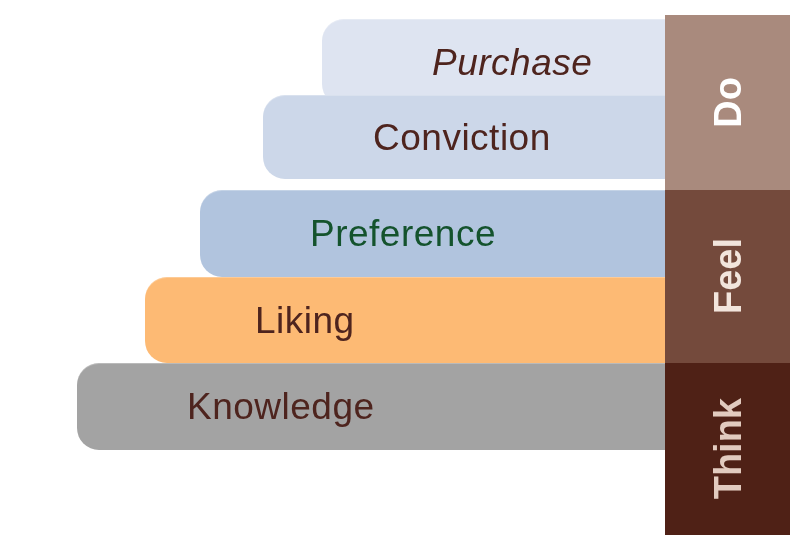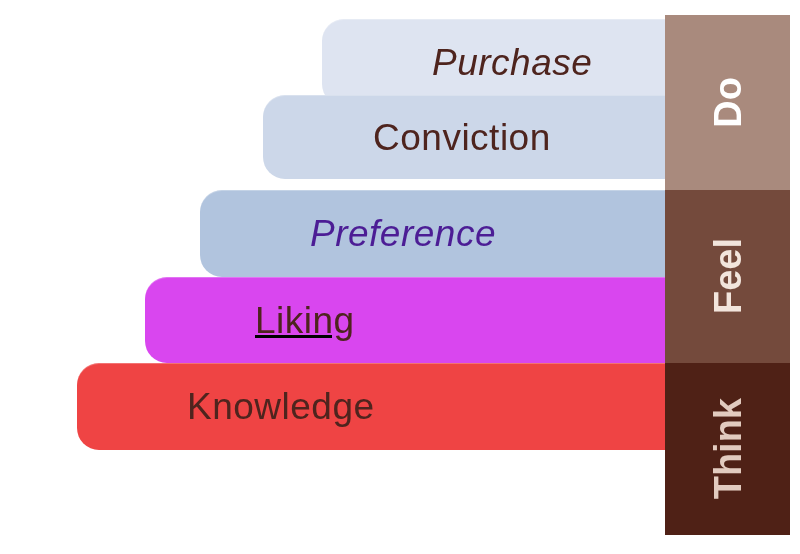--- a/index.html
+++ b/index.html
@@ -69,28 +69,28 @@
 
   <div class="stage s0" style="background-color: rgb(222, 228, 241);">
     <span class="stage-label" style="color: rgb(78, 36, 30);">Purchase</span>
   </div>
 
   <div class="stage s1" style="background-color: rgb(204, 215, 233);">
     <span class="stage-label" style="color: rgb(78, 36, 30);">Conviction</span>
   </div>
 
   <div class="stage s2" style="background-color: rgb(177, 196, 222);">
-    <span class="stage-label" style="color: #4c1d95; font-style: italic;">Preference</span>
+    <span class="stage-label" style="color: #14532d;">Preference</span>
   </div>
 
-  <div class="stage s3" style="background-color: #d946ef; text-decoration: underline;">
+  <div class="stage s3" style="background-color: #fdba74;">
     <span class="stage-label" style="color: rgb(78, 36, 30);">Liking</span>
   </div>
 
-  <div class="stage s4" style="background-color: #ef4444;">
+  <div class="stage s4" style="background-color: #a3a3a3;">
     <span class="stage-label" style="color: rgb(78, 36, 30);">Knowledge</span>
   </div>
 
 
   <div class="phase p0" style="background-color: rgb(169, 138, 125);">
     <span class="phase-label" style="color: rgb(255, 255, 255);">Do</span>
   </div>
 
   <div class="phase p1" style="background-color: rgb(116, 74, 60);">
     <span class="phase-label" style="color: rgb(242, 229, 220);">Feel</span>

